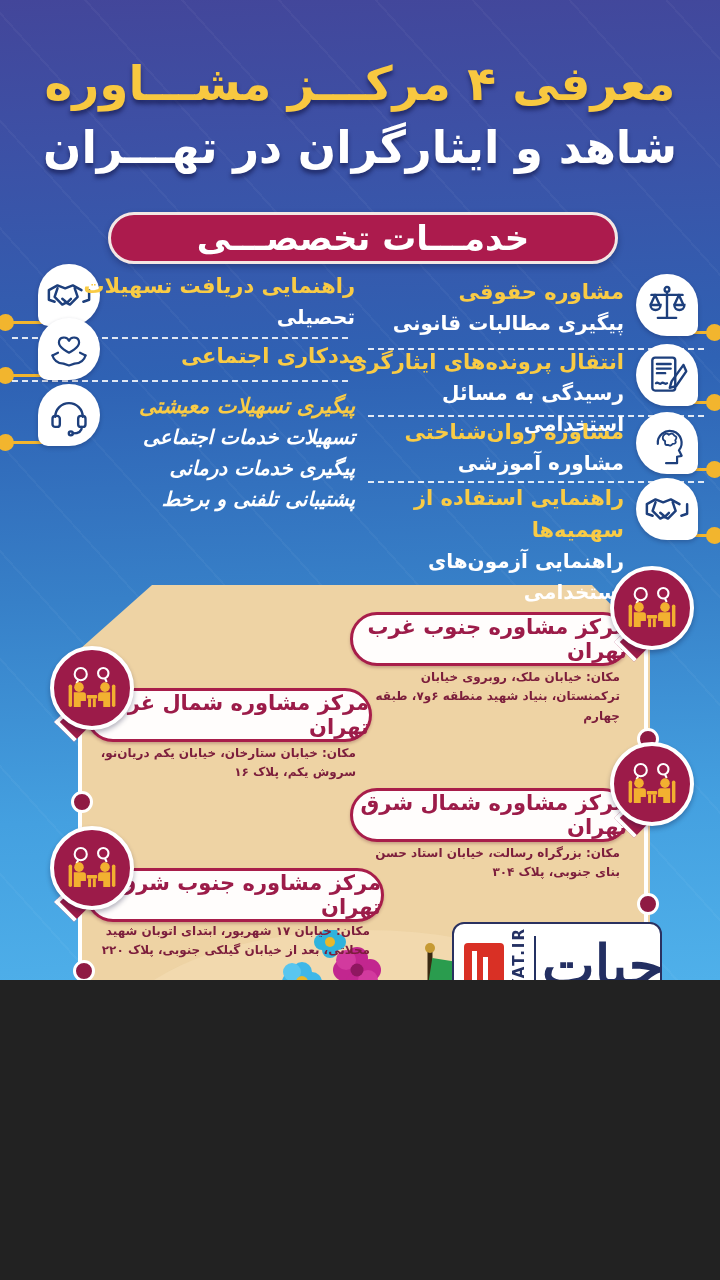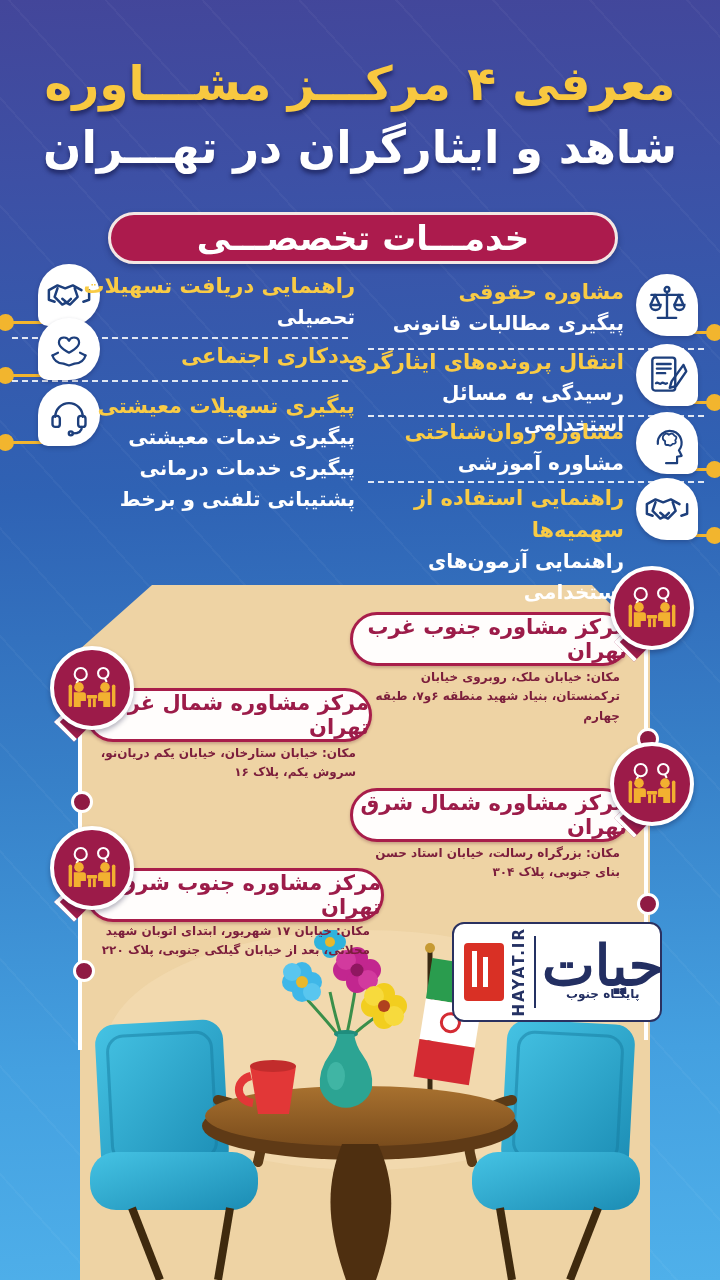--- a/index.html
+++ b/index.html
@@ -1,17 +1,17 @@
 <!DOCTYPE html>
 <html lang="fa"><head>
 <meta charset="utf-8">
 <style>
   html,body{margin:0;padding:0;background:#222;}
   #page{
-    position:relative;width:720px;height:1280px;overflow:hidden;
+    position:relative;width:720px;height:980px;overflow:hidden;
     font-family:"DejaVu Sans","Liberation Sans",sans-serif;
     background:linear-gradient(178deg,#43469a 0%,#3d50a5 14%,#2f62b4 38%,#3780c8 60%,#44a0e0 82%,#4fb0ea 100%);
   }
   #page::after{content:"";position:absolute;inset:0;pointer-events:none;
     background:repeating-linear-gradient(48deg,transparent 0 70px,rgba(255,255,255,.035) 70px 72px);}
   
   .title{position:absolute;left:0;right:0;top:52px;text-align:center;z-index:3;
     font-weight:bold;line-height:64px;direction:rtl;}
   .title .l1{font-size:47px;color:#f8c840;text-shadow:0 4px 4px rgba(12,14,60,.55);}
   .title .l2{font-size:45px;color:#ffffff;text-shadow:0 4px 4px rgba(12,14,60,.55);}
@@ -168,23 +168,23 @@
 
   <div class="bubble bl" style="left:38px;top:384px;">
     <svg width="44" height="44" viewBox="0 0 48 48" fill="none" stroke="#1d3f7c" stroke-width="2.6" stroke-linecap="round" stroke-linejoin="round">
       <path d="M9 26a15 15 0 0 1 30 0"></path>
       <rect x="6" y="25" width="8" height="12" rx="3"></rect>
       <rect x="34" y="25" width="8" height="12" rx="3"></rect>
       <path d="M38 37q0 7-10 7"></path>
         <circle cx="26" cy="44" r="2.2"></circle>
     </svg>
   </div>
-  <div class="svc" style="left:15px;top:390px;width:340px;">
+  <div class="svc" style="left:15px;top:390px;width:340px;font-style:italic;">
     <div class="t1">پیگیری تسهیلات معیشتی</div>
-    <div class="t2">پیگیری خدمات معیشتی</div>
+    <div class="t2">تسهیلات خدمات اجتماعی</div>
     <div class="t2">پیگیری خدمات درمانی</div>
     <div class="t2">پشتیبانی تلفنی و برخط</div>
   </div>
   <div class="conn" style="left:0px;top:441px;width:48px;"></div>
   <div class="edot" style="left:-3px;top:434px;"></div>
 
   <div class="panel"></div>
 
   <svg class="scene" width="570" height="350" viewBox="0 0 570 350">
     <defs>

